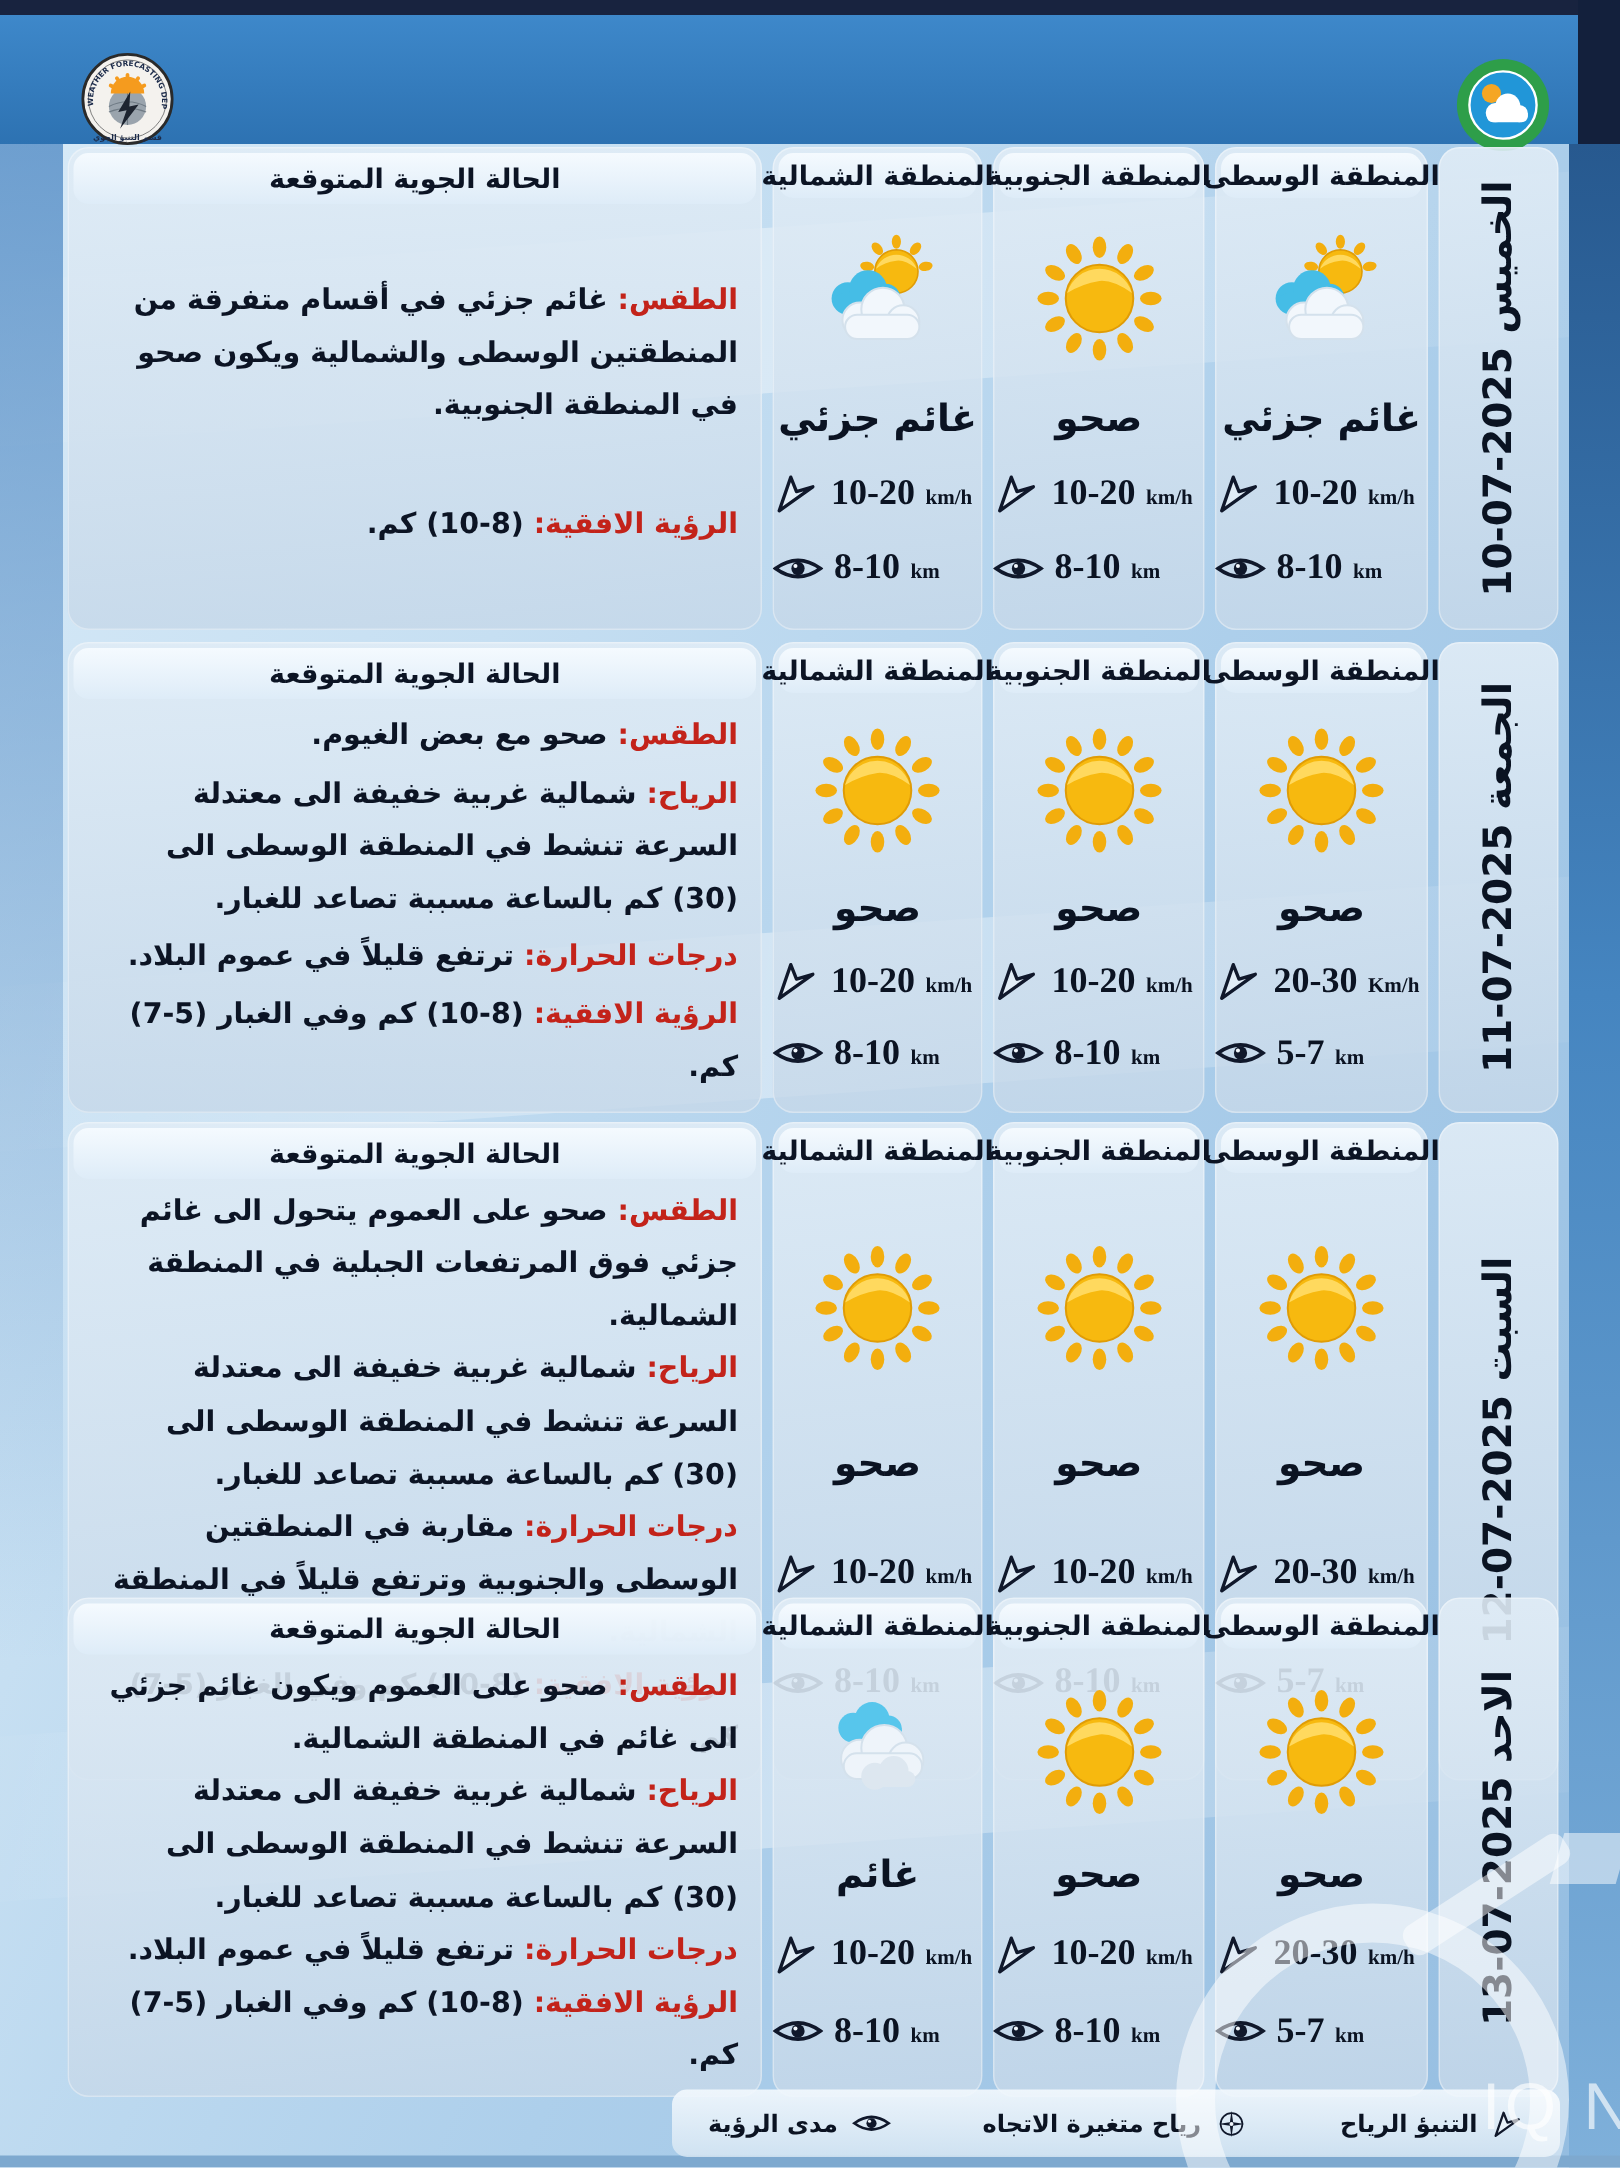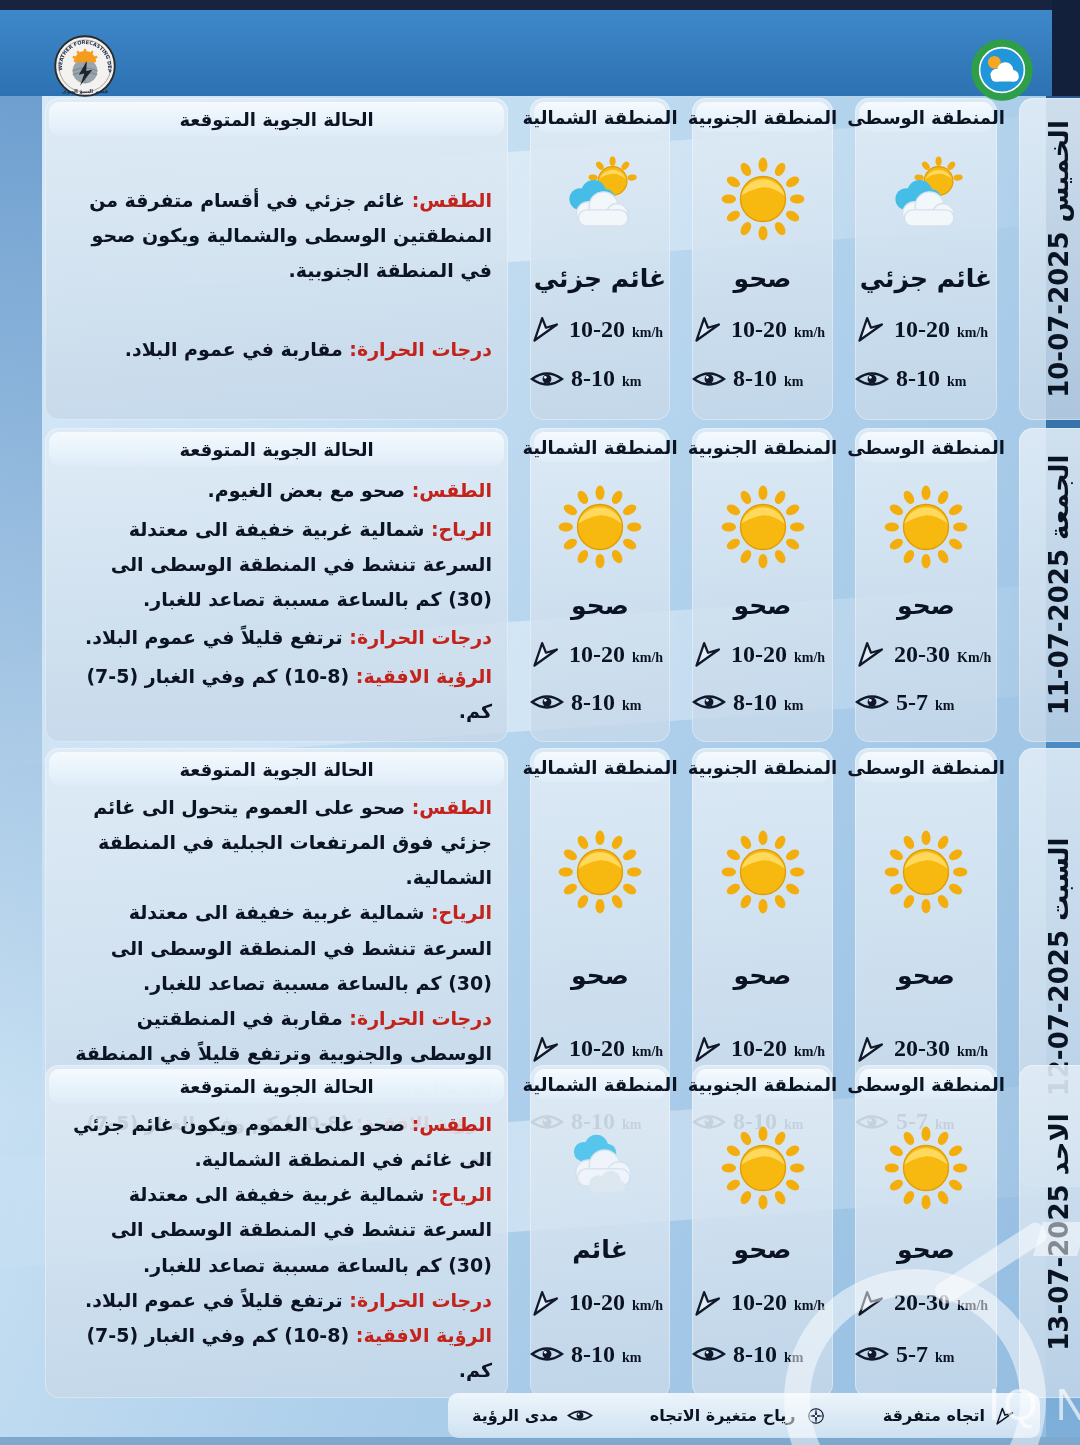--- a/index.html
+++ b/index.html
@@ -23,21 +23,21 @@
     background:linear-gradient(180deg,#3e88ca,#2d72b2);}
   .title-pill{position:absolute;left:150px;top:21px;width:792px;height:52px;border-radius:18px;
     background:linear-gradient(180deg,#74acdb,#5596cf);
     box-shadow:inset 0 0 0 1px rgba(255,255,255,.35);
     display:flex;align-items:center;justify-content:center;
     color:#ffffff;font-size:27px;font-weight:bold;direction:rtl;}
   .logo-left{position:absolute;left:54px;top:25px;width:62px;height:62px;}
   .logo-right{position:absolute;right:46px;top:28px;width:64px;height:64px;}
 
   .row{position:absolute;left:45px;width:994px;z-index:2;display:grid;
-    grid-template-columns:463px 140px 141px 142px 80px;column-gap:22px;}
+    grid-template-columns:463px 140px 141px 142px 80px;column-gap:7px;}
   .row1{top:98px;height:322px}.row2{top:428px;height:314px}
   .row3{top:748px;height:312px}.row4{top:1065px;height:323px}
 
   .cell{background:linear-gradient(180deg,rgba(224,236,246,.90),rgba(198,216,233,.82));
     border-radius:14px;position:relative;box-shadow:inset 0 0 0 1px rgba(255,255,255,.35);}
   .pill{background:linear-gradient(180deg,rgba(246,251,255,.95),rgba(222,236,248,.92));
     border-radius:10px;margin:4px 4px 0 4px;display:flex;align-items:center;justify-content:center;
     font-weight:bold;color:#0c1424;direction:rtl;}
   .desc-head{height:34px;font-size:18px;}
   .region-head{height:30px;font-size:18px;white-space:nowrap;}
@@ -216,21 +216,21 @@
     </svg>
   </div>
 </div>
 <div class="corner-tr"></div>
 
 <section class="row row1">
   <div class="cell">
     <div class="pill desc-head">الحالة الجوية المتوقعة</div>
     <div class="desc-body">
       <p><span class="lbl">الطقس:</span> <span>غائم جزئي في أقسام متفرقة من المنطقتين الوسطى والشمالية ويكون صحو في المنطقة الجنوبية.</span></p>
-      <p><span class="lbl">درجات الحرارة:</span> <span>مقاربة في عموم البلاد.</span></p>
+      <p><span class="lbl">الرؤية الافقية:</span> <span>(8-10) كم.</span></p>
     </div>
   </div>
 
   <div class="cell region-cell">
     <div class="pill region-head">المنطقة الشمالية</div>
     <div class="region-body">
       <div class="wicon" data-icon="partly">
         <svg class="w-partly">
             <use href="#sym-partly"></use>
           </svg>
@@ -590,21 +590,21 @@
   <div class="cell date-cell">
     <div class="date-text">الاحد 2025-07-13</div>
   </div>
 </section>
 
 <div class="footer-bar">
   <span class="leg-item">
     <svg>
         <use href="#sym-arrow"></use>
       </svg>
-    <span>اتجاه متفرقة</span>
+    <span>التنبؤ الرياح</span>
   </span>
   <span class="leg-item">
     <svg>
         <use href="#sym-compass"></use>
       </svg>
     <span>رياح متغيرة الاتجاه</span>
   </span>
   <span class="leg-item">
     <svg class="eye">
         <use href="#sym-eye"></use>

